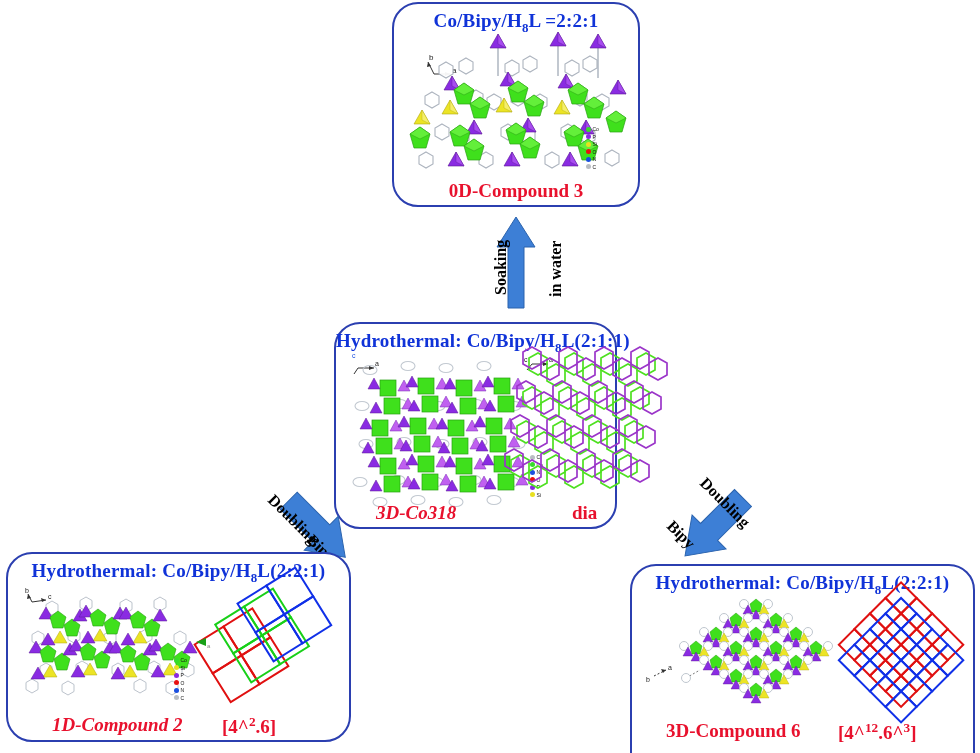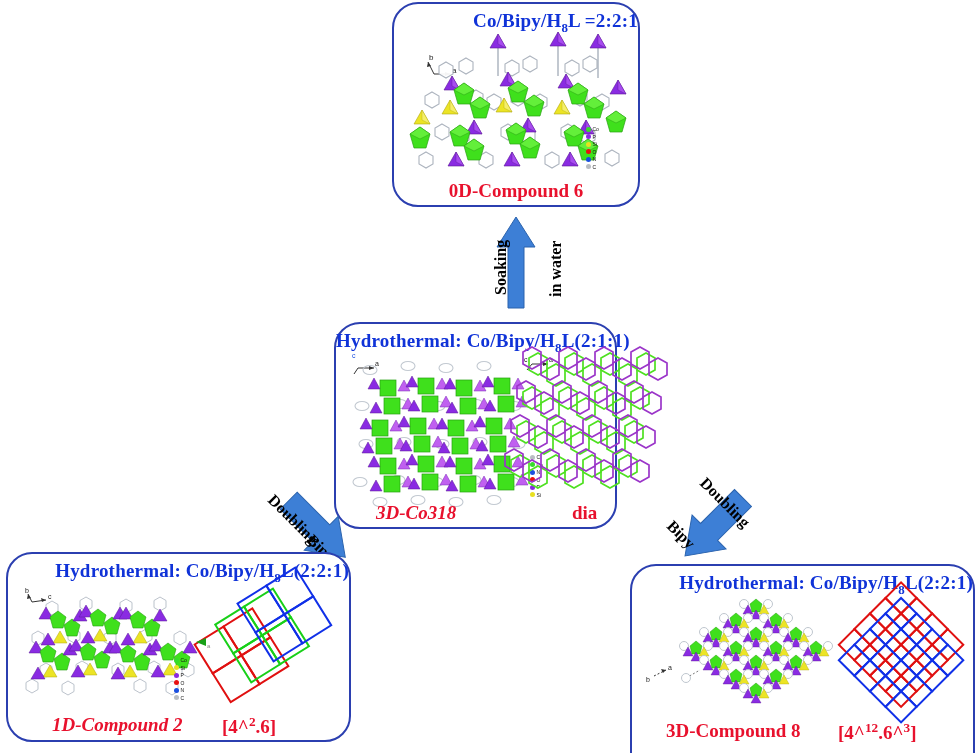--- a/index.html
+++ b/index.html
@@ -10,21 +10,21 @@
   }
   .panel{
     position:absolute;
     border:2px solid #2b3fb0;
     border-radius:26px;
     background:#fff;
     box-sizing:border-box;
   }
   .panel-title{
     position:absolute;left:0;right:0;top:6px;
-    text-align:right;
+    text-align:center;
     color:#1033d8;
     font-weight:bold;
     font-size:19px;
     letter-spacing:.2px;
     white-space:nowrap;
   }
   .panel-caption{
     position:absolute;
     color:#e8112d;
     font-weight:bold;
@@ -173,21 +173,21 @@
 
   <div class="legend" style="left:192px;top:122px;">
     <div><i style="background:#35dd2a"></i><span>Co</span></div>
     <div><i style="background:#8a2be2"></i><span>P</span></div>
     <div><i style="background:#e8e020"></i><span>Si</span></div>
     <div><i style="background:#e81010"></i><span>O</span></div>
     <div><i style="background:#1a4fe0"></i><span>N</span></div>
     <div><i style="background:#b9bdc2"></i><span>C</span></div>
   </div>
 
-  <div class="panel-caption" style="left:0;right:0;top:176px;text-align:center;">0D-Compound 6</div>
+  <div class="panel-caption" style="left:0;right:0;top:176px;text-align:center;">0D-Compound 3</div>
 </div>
 
 <div style="position:absolute;left:495px;top:215px;">
   <svg width="42" height="95" viewBox="0 0 42 95">
     <polygon points="21,2 40,32 29,32 29,93 13,93 13,32 2,32" fill="#3d7fd6" stroke="#2b63ad" stroke-width="1"></polygon>
   </svg>
 </div>
 <div class="arrow-label rot90" style="left:492px;top:295px;">Soaking</div>
 <div class="arrow-label rot90" style="left:547px;top:297px;">in water</div>
 
@@ -930,17 +930,17 @@
             <rect x="80" y="58" width="22" height="22"></rect>
           <rect x="14" y="80" width="22" height="22"></rect>
             <rect x="36" y="80" width="22" height="22"></rect>
           <rect x="58" y="80" width="22" height="22"></rect>
             <rect x="80" y="80" width="22" height="22"></rect>
         </g>
       </g>
     </svg>
   </div>
 
-  <div class="panel-caption" style="left:34px;top:154px;">3D-Compound 8</div>
+  <div class="panel-caption" style="left:34px;top:154px;">3D-Compound 6</div>
   <div class="panel-caption" style="left:206px;top:154px;">
     <span>[4^</span><span class="sup">12</span><span>.6^</span><span class="sup">3</span><span>]</span>
   </div>
 </div>
 
 </body></html>

